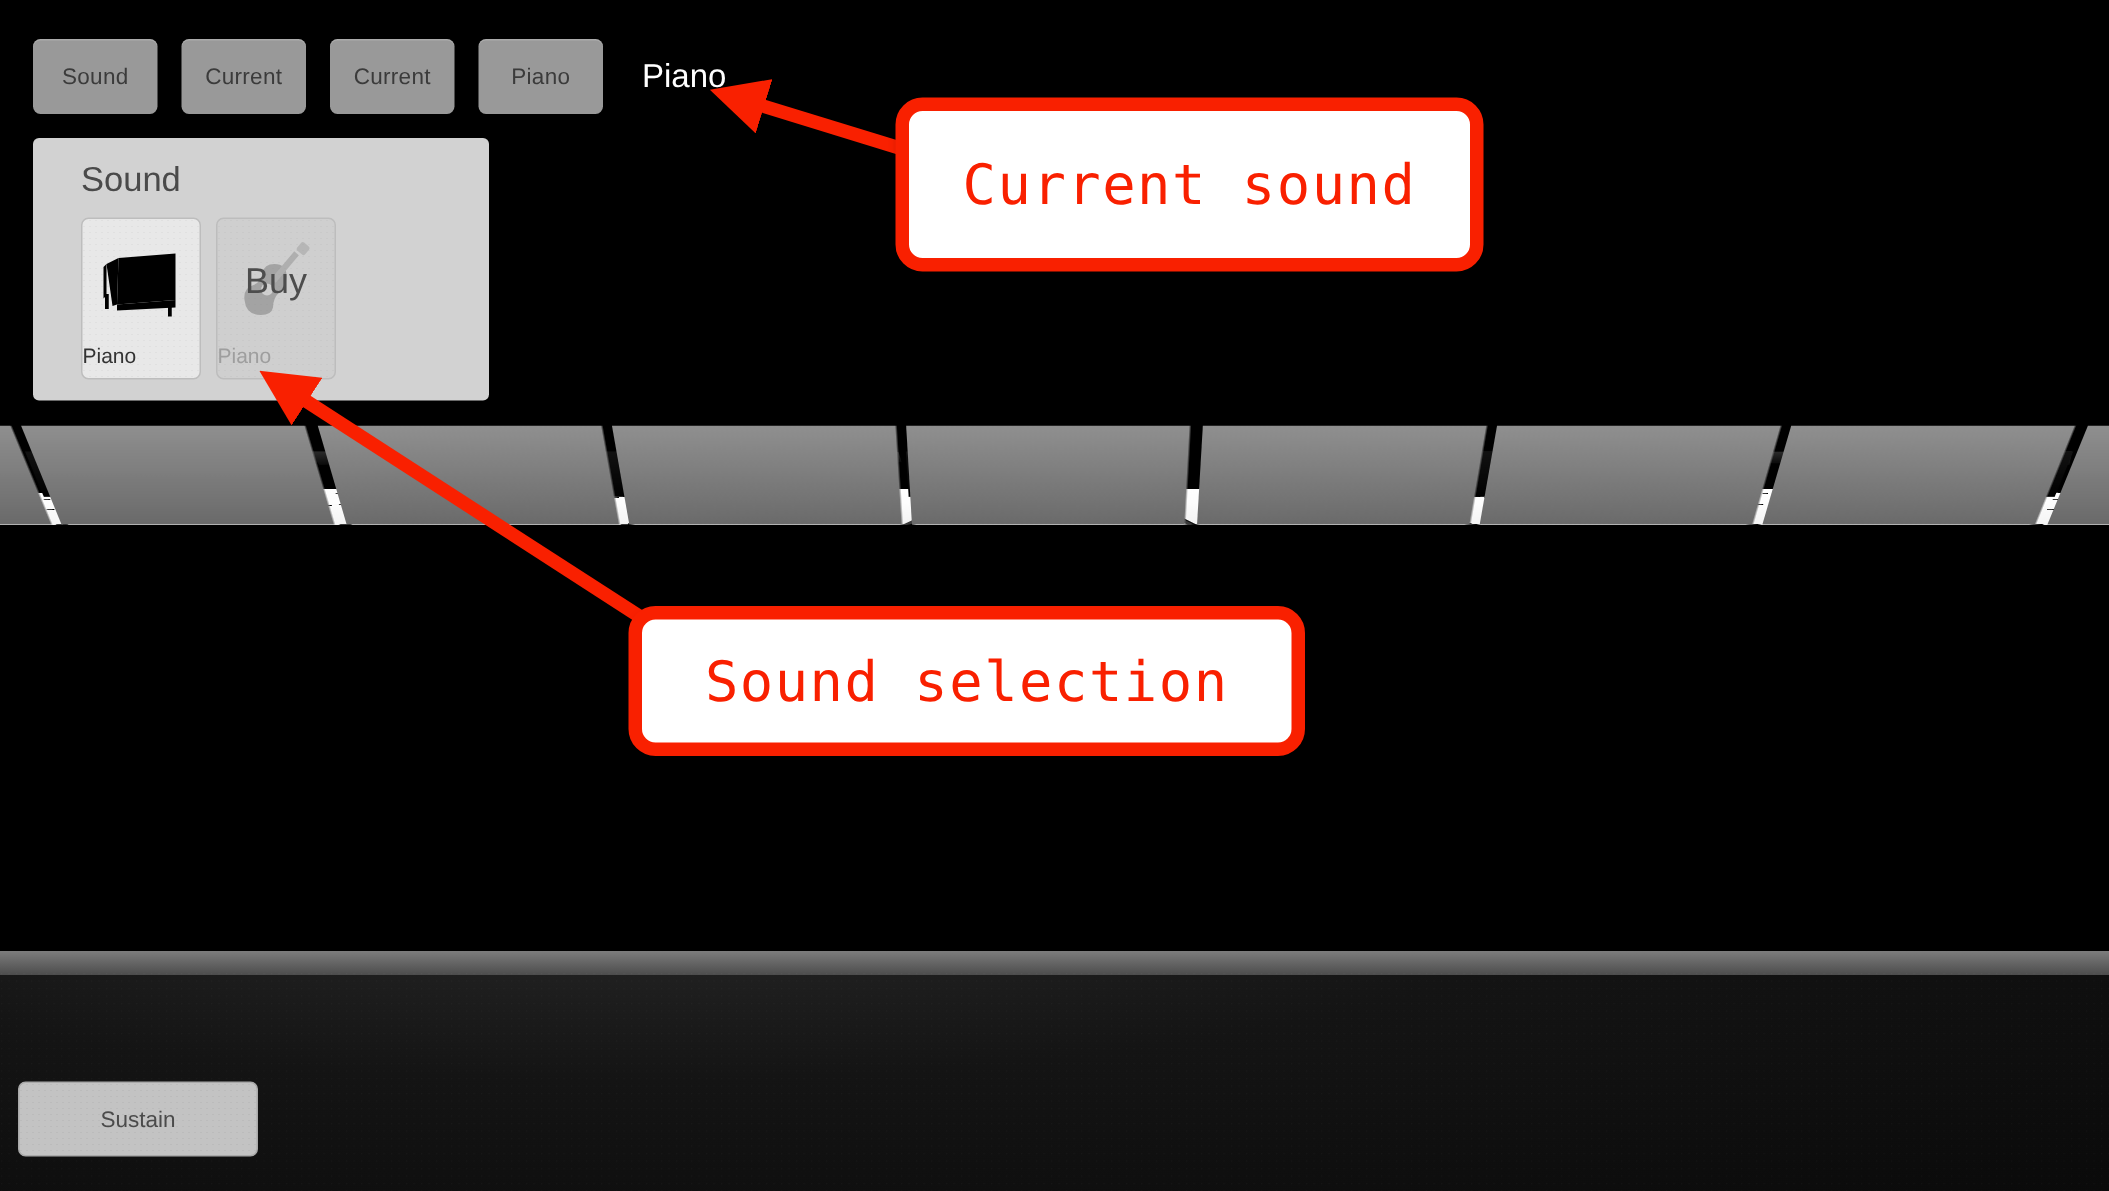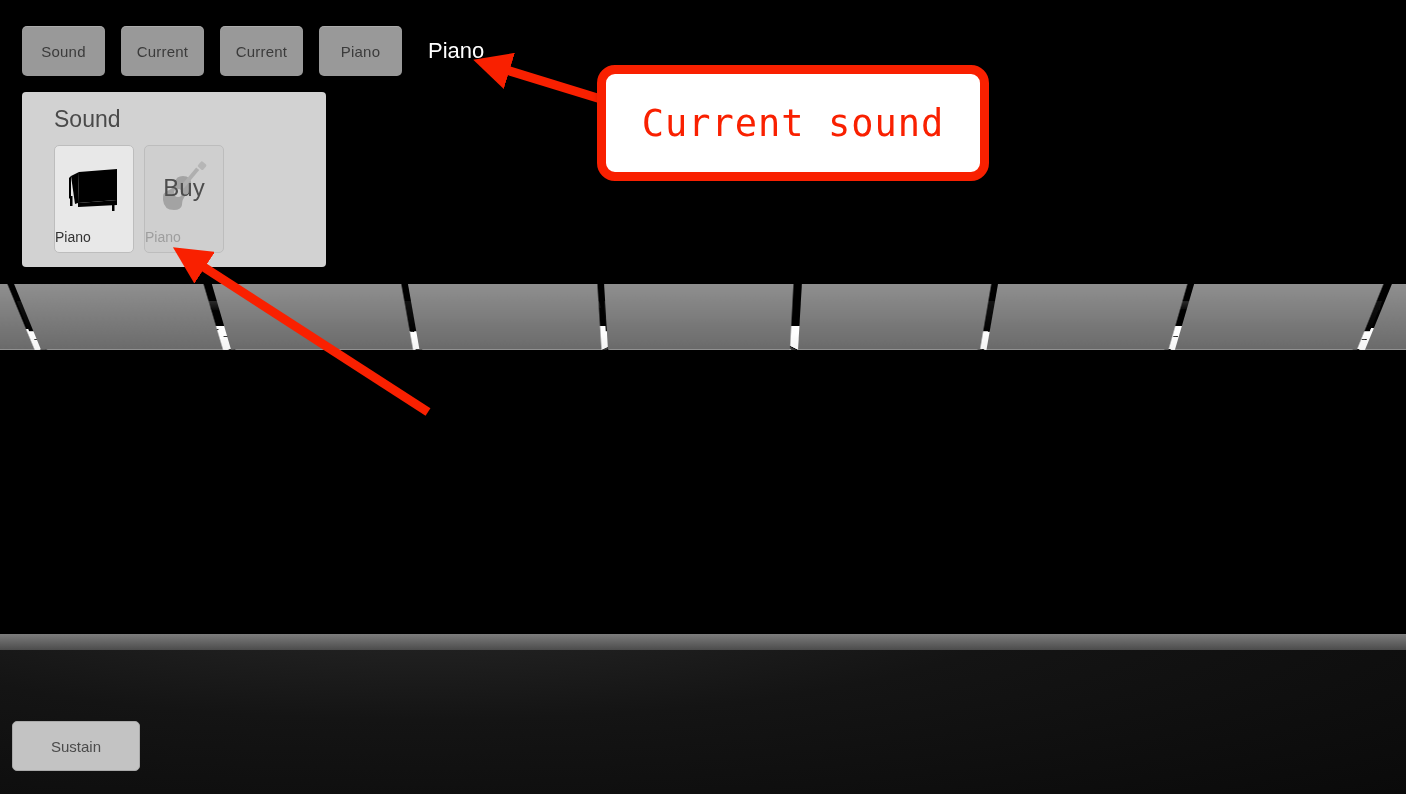--- a/index.html
+++ b/index.html
@@ -210,21 +210,21 @@
     text-align: center;
     font-size: 24px;
     color: #4d4d4d;
     font-family: "Liberation Sans", sans-serif;
   }
 
   
   #sustain-button {
     position: absolute;
     left: 12px; top: 721px;
-    width: 128px; height: 50px;
+    width: 160px; height: 50px;
     border-radius: 5px;
     border: 1px solid #a9a9a9;
     background:
       radial-gradient(circle at 1px 1px, rgba(0,0,0,0.08) 0.5px, transparent 0.6px),
       #c3c3c3;
     background-size: 4px 4px, auto;
     color: #4b4b4b;
     font-family: "Liberation Sans", sans-serif;
     font-size: 15px;
     display: flex;
@@ -405,15 +405,16 @@
         <marker id="arrowhead" markerWidth="4.2" markerHeight="4.2" refX="2.6" refY="2.1" orient="auto">
           <polygon points="0,0 4.2,2.1 0,4.2" fill="#f92000"></polygon>
         </marker>
       </defs>
       <line x1="604" y1="100" x2="487" y2="64" stroke="#f92000" stroke-width="9" marker-end="url(#arrowhead)"></line>
       <line x1="428" y1="412" x2="185" y2="255" stroke="#f92000" stroke-width="9" marker-end="url(#arrowhead)"></line>
     </svg>
 
     <div class="callout" id="callout-current-sound">Current sound</div>
 
+    <div class="callout" id="callout-sound-selection">Sound selection</div>
   </div>
 
 </div>
 
 </body></html>

